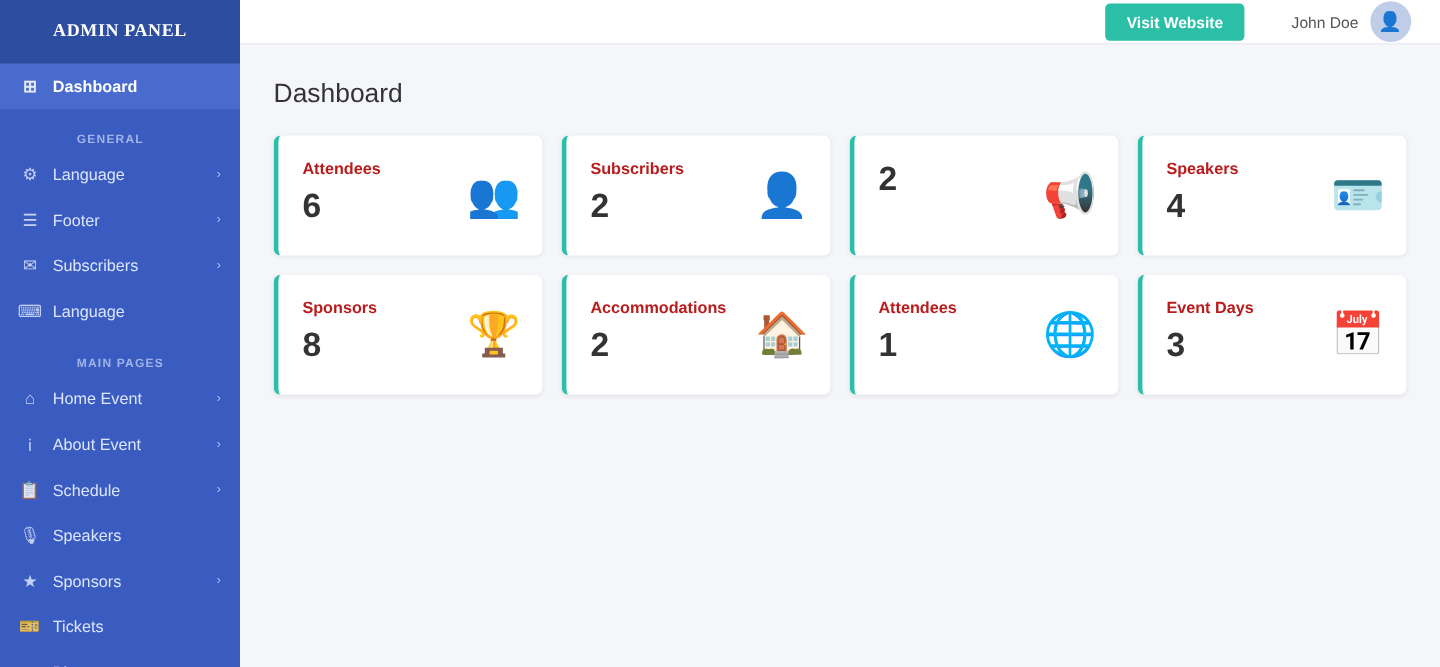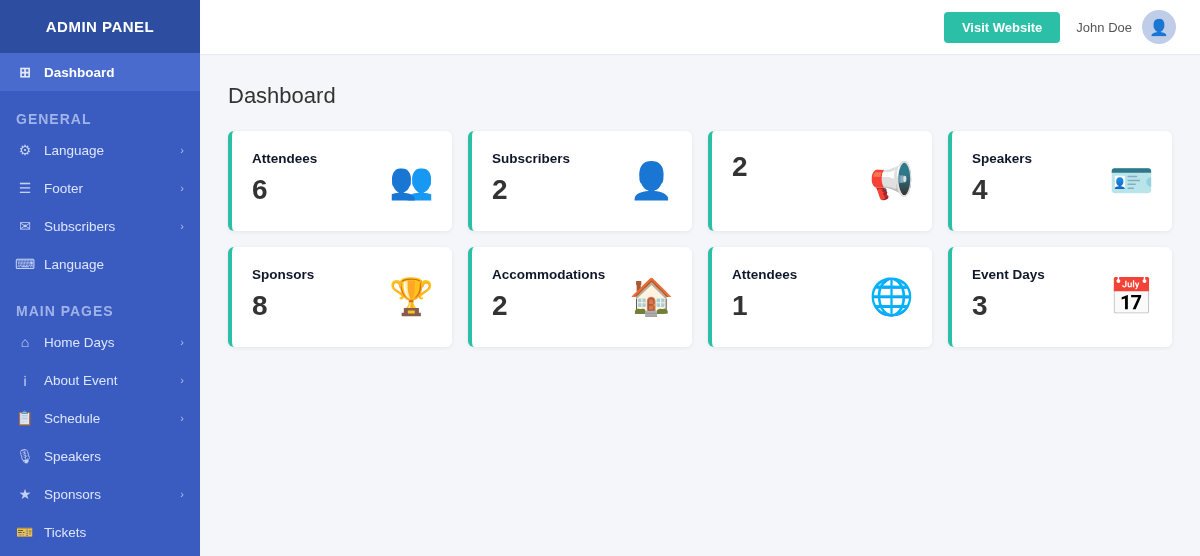--- a/index.html
+++ b/index.html
@@ -15,20 +15,21 @@
       flex-direction: column;
       height: 100%;
     }
     .sidebar-title {
       background: #2d4da0;
       padding: 18px 16px;
       font-size: 15px;
       font-weight: 700;
       letter-spacing: 0.5px;
       text-align: center;
+      font-family: Liberation Serif, serif;
     }
     .sidebar-nav-item {
       display: flex;
       align-items: center;
       padding: 10px 16px;
       cursor: pointer;
       font-size: 13.5px;
       color: #dce6ff;
       position: relative;
     }
@@ -45,67 +46,69 @@
       display: flex; align-items: center; justify-content: center;
       font-size: 14px;
     }
     .sidebar-nav-item .chevron {
       margin-left: auto;
       font-size: 11px;
       opacity: 0.7;
     }
     .sidebar-section-label {
       padding: 12px 16px 4px;
-      font-size: 14px;
+      font-size: 10px;
       letter-spacing: 1px;
       color: #a0b4e8;
       font-weight: 600;
       text-transform: uppercase;
+      margin-left: 48px;
     }
     .sidebar-divider {
       height: 1px;
       background: #4a6bce;
       margin: 4px 0;
     }
 
     
     .main {
       flex: 1;
       display: flex;
       flex-direction: column;
       overflow: hidden;
     }
 
     
     .topbar {
       background: #fff;
-      height: 55px;
+      height: 37px;
       display: flex;
       align-items: center;
       justify-content: flex-end;
       padding: 0 24px;
       border-bottom: 1px solid #e5e9f0;
-      gap: 16px;
+      gap: 28px;
     }
     .visit-btn {
       background: #2bbfa8;
       color: #fff;
       border: none;
       padding: 8px 18px;
       border-radius: 4px;
       font-size: 13px;
       font-weight: 600;
       cursor: pointer;
     }
     .user-info {
       display: flex;
       align-items: center;
       gap: 10px;
       font-size: 13px;
       color: #555;
+      margin-left: 11px;
     }
     .avatar {
       width: 34px;
       height: 34px;
       border-radius: 50%;
       background: #c0cde8;
       display: flex; align-items: center; justify-content: center;
       font-size: 16px;
       color: #6070a0;
     }
@@ -145,21 +148,21 @@
     .stat-card .card-icon {
       position: absolute;
       right: 18px;
       top: 50%;
       transform: translateY(-50%);
       font-size: 36px;
       color: #d0d8e8;
     }
     .stat-card .card-label {
       font-size: 13.5px;
-      color: #0f172a;
+      color: #b91c1c;
       font-weight: 600;
       margin-bottom: 8px;
     }
     .stat-card .card-value {
       font-size: 28px;
       font-weight: 600;
       color: #333;
     }
   </style>
 </head>
@@ -194,21 +197,21 @@
   <div class="sidebar-nav-item">
     <span class="nav-icon">⌨</span>
     <span>Language</span>
   </div>
 
   <div class="sidebar-divider"></div>
   <div class="sidebar-section-label">MAIN PAGES</div>
 
   <div class="sidebar-nav-item">
     <span class="nav-icon">⌂</span>
-    <span>Home Days</span>
+    <span>Home Event</span>
     <span class="chevron">›</span>
   </div>
   <div class="sidebar-nav-item">
     <span class="nav-icon">ℹ</span>
     <span>About Event</span>
     <span class="chevron">›</span>
   </div>
   <div class="sidebar-nav-item">
     <span class="nav-icon">📋</span>
     <span>Schedule</span>

